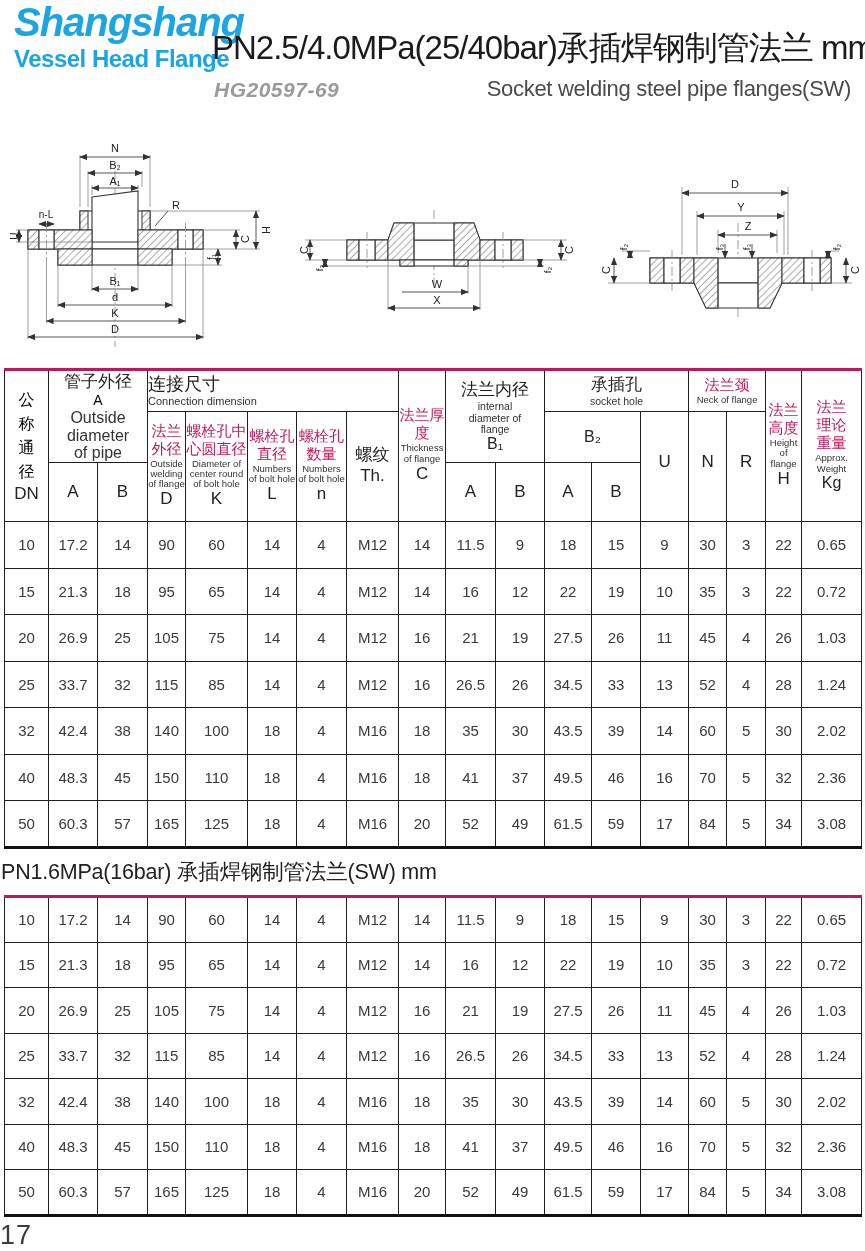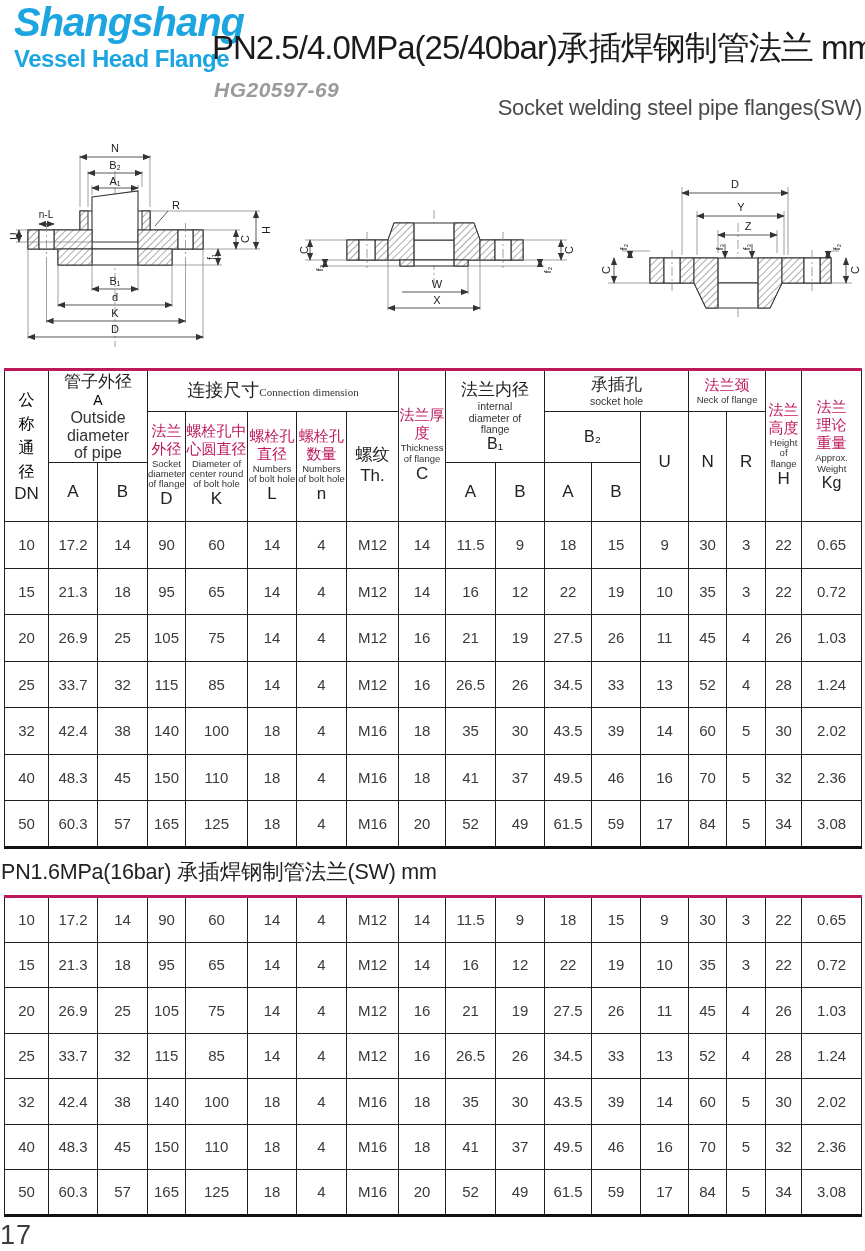--- a/index.html
+++ b/index.html
@@ -8,21 +8,21 @@
           font-family:"Liberation Sans", sans-serif; }
 
   
   .logo   { position:absolute; left:14px; top:2px; color:#1ba5e1; }
   .logo1  { font-size:40px; font-weight:bold; font-style:italic; letter-spacing:-1px; line-height:1.0; }
   .logo2  { font-size:24px; font-weight:bold; letter-spacing:-0.5px; line-height:1.05; margin-top:4px; }
   .title  { position:absolute; left:212px; top:26px; width:650px; font-size:33px; color:#1b1b1b;
             letter-spacing:-1px; white-space:nowrap; }
   .standard { position:absolute; left:214px; top:78px; font-size:21px; font-weight:bold; font-style:italic;
             color:#9a9a9a; letter-spacing:0.5px; }
-  .subtitle { position:absolute; right:3px; top:76px; font-size:22px; color:#4a4a4a; letter-spacing:-0.3px;margin-top:19px; }
+  .subtitle { position:absolute; right:14px; top:76px; font-size:22px; color:#4a4a4a; letter-spacing:-0.3px; }
 
   
   svg.draw { position:absolute; }
   .oline { fill:#fff; stroke:#333; stroke-width:1.1; }
   .hrect { fill:url(#hatch); stroke:#333; stroke-width:1; }
   .dim   { stroke:#444; stroke-width:0.9; }
   .ext   { stroke:#777; stroke-width:0.7; }
   .cl    { stroke:#888; stroke-width:0.8; stroke-dasharray:9 3 2 3; fill:none; }
   svg.draw text { font-family:"Liberation Sans",sans-serif; font-size:11px; fill:#222; }
 
@@ -38,21 +38,21 @@
   .t2 tbody tr { height:45.5px; }
 
   .hc { display:flex; flex-direction:column; align-items:center; justify-content:center; height:100%; width:100%; }
   .hc .zh   { font-size:15px; color:#be185d; line-height:1.2; }
   .hc .zhbig{ font-size:17px; color:#1e1e1e; line-height:1.2; }
   .hc .en   { font-size:9.5px; color:#333; line-height:1.08; margin-top:1px; }
   .hc .code { font-size:17px; color:#222; }
   .hc.tall  { justify-content:flex-start; padding-top:5px; }
   .hc.tall .code { margin-top:auto; padding-bottom:7px; }
   .hc.bottom { justify-content:flex-end; padding-bottom:9px; font-size:17px; color:#222; }
-  .hc.grouprow { flex-direction:row; gap:0; align-items:baseline;font-family:Liberation Serif, serif; }
+  .hc.grouprow { flex-direction:column; gap:0; align-items:baseline; }
   .vzh { width:19px; font-size:16px; line-height:1.5; word-break:break-all; margin-top:6px; }
   .w40 { width:42px; word-break:break-all; }
   .codeonly { font-size:17px; color:#222; }
 
   .divider { position:absolute; left:1px; top:857px; font-size:21.5px; color:#222; letter-spacing:-0.2px; }
   .pageno  { position:absolute; left:0px; top:1220px; font-size:27px; color:#3c3c3c; letter-spacing:1px; }
 </style>
 </head>
 <body>
 
@@ -327,21 +327,21 @@
             <div class="zh w40">法兰理论重量</div>
             <div class="en">Approx. Weight</div>
             <div class="code" style="font-size:16px">Kg</div>
           </div>
         </th>
       </tr>
       <tr style="height:51px">
         <th rowspan="3">
           <div class="hc tall">
             <div class="zh">法兰外径</div>
-            <div class="en">Socket diameter of flange</div>
+            <div class="en">Outside welding of flange</div>
             <div class="code">D</div>
           </div>
         </th>
         <th rowspan="3">
           <div class="hc tall">
             <div class="zh">螺栓孔中心圆直径</div>
             <div class="en">Diameter of center round of bolt hole</div>
             <div class="code">K</div>
           </div>
         </th>

